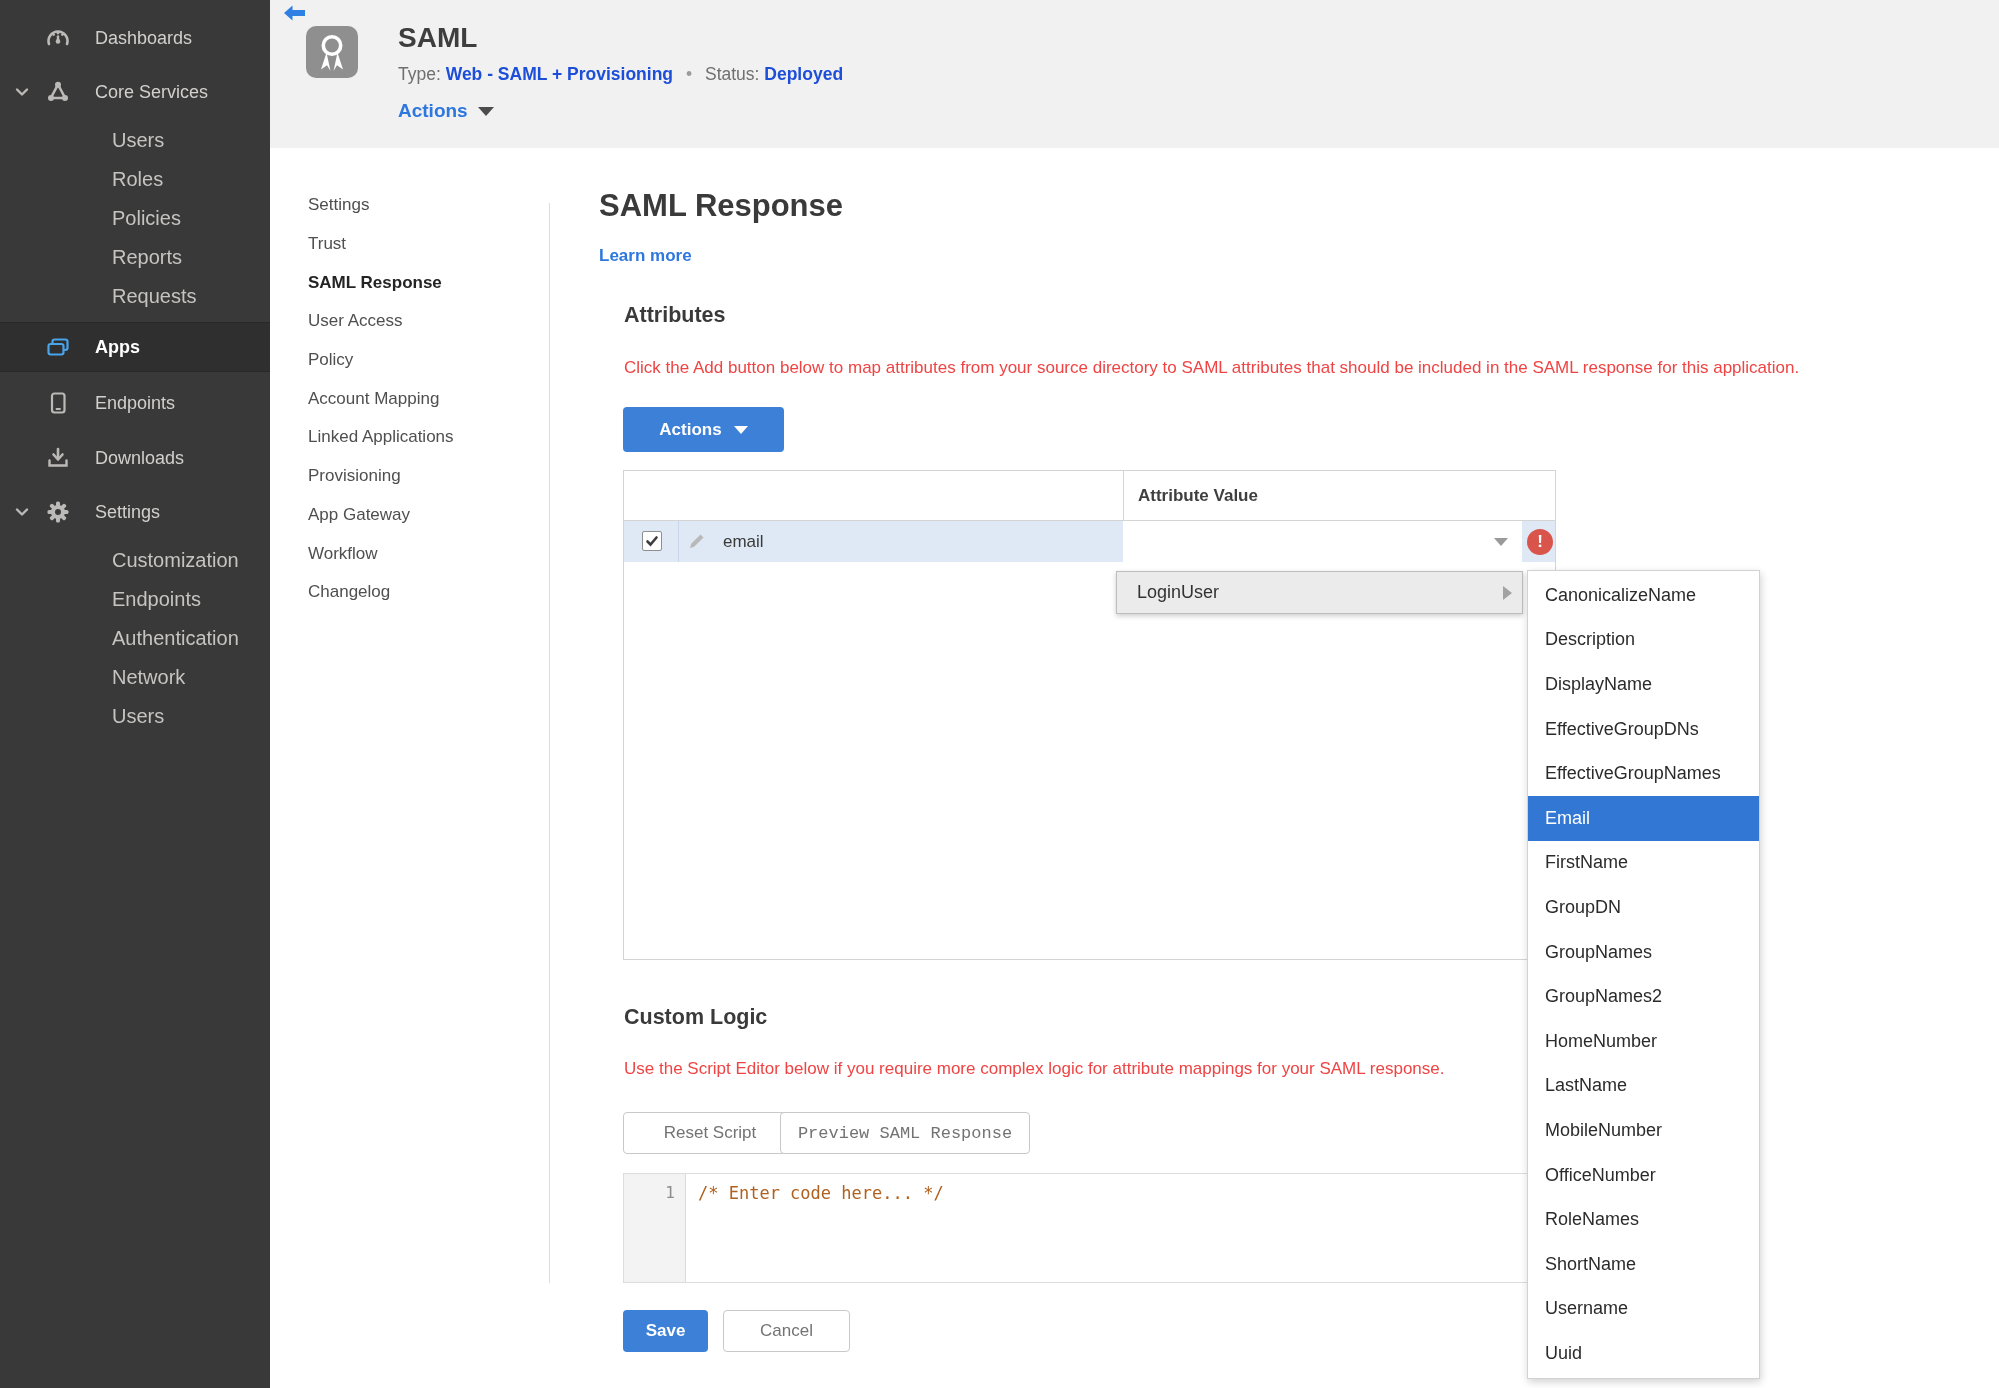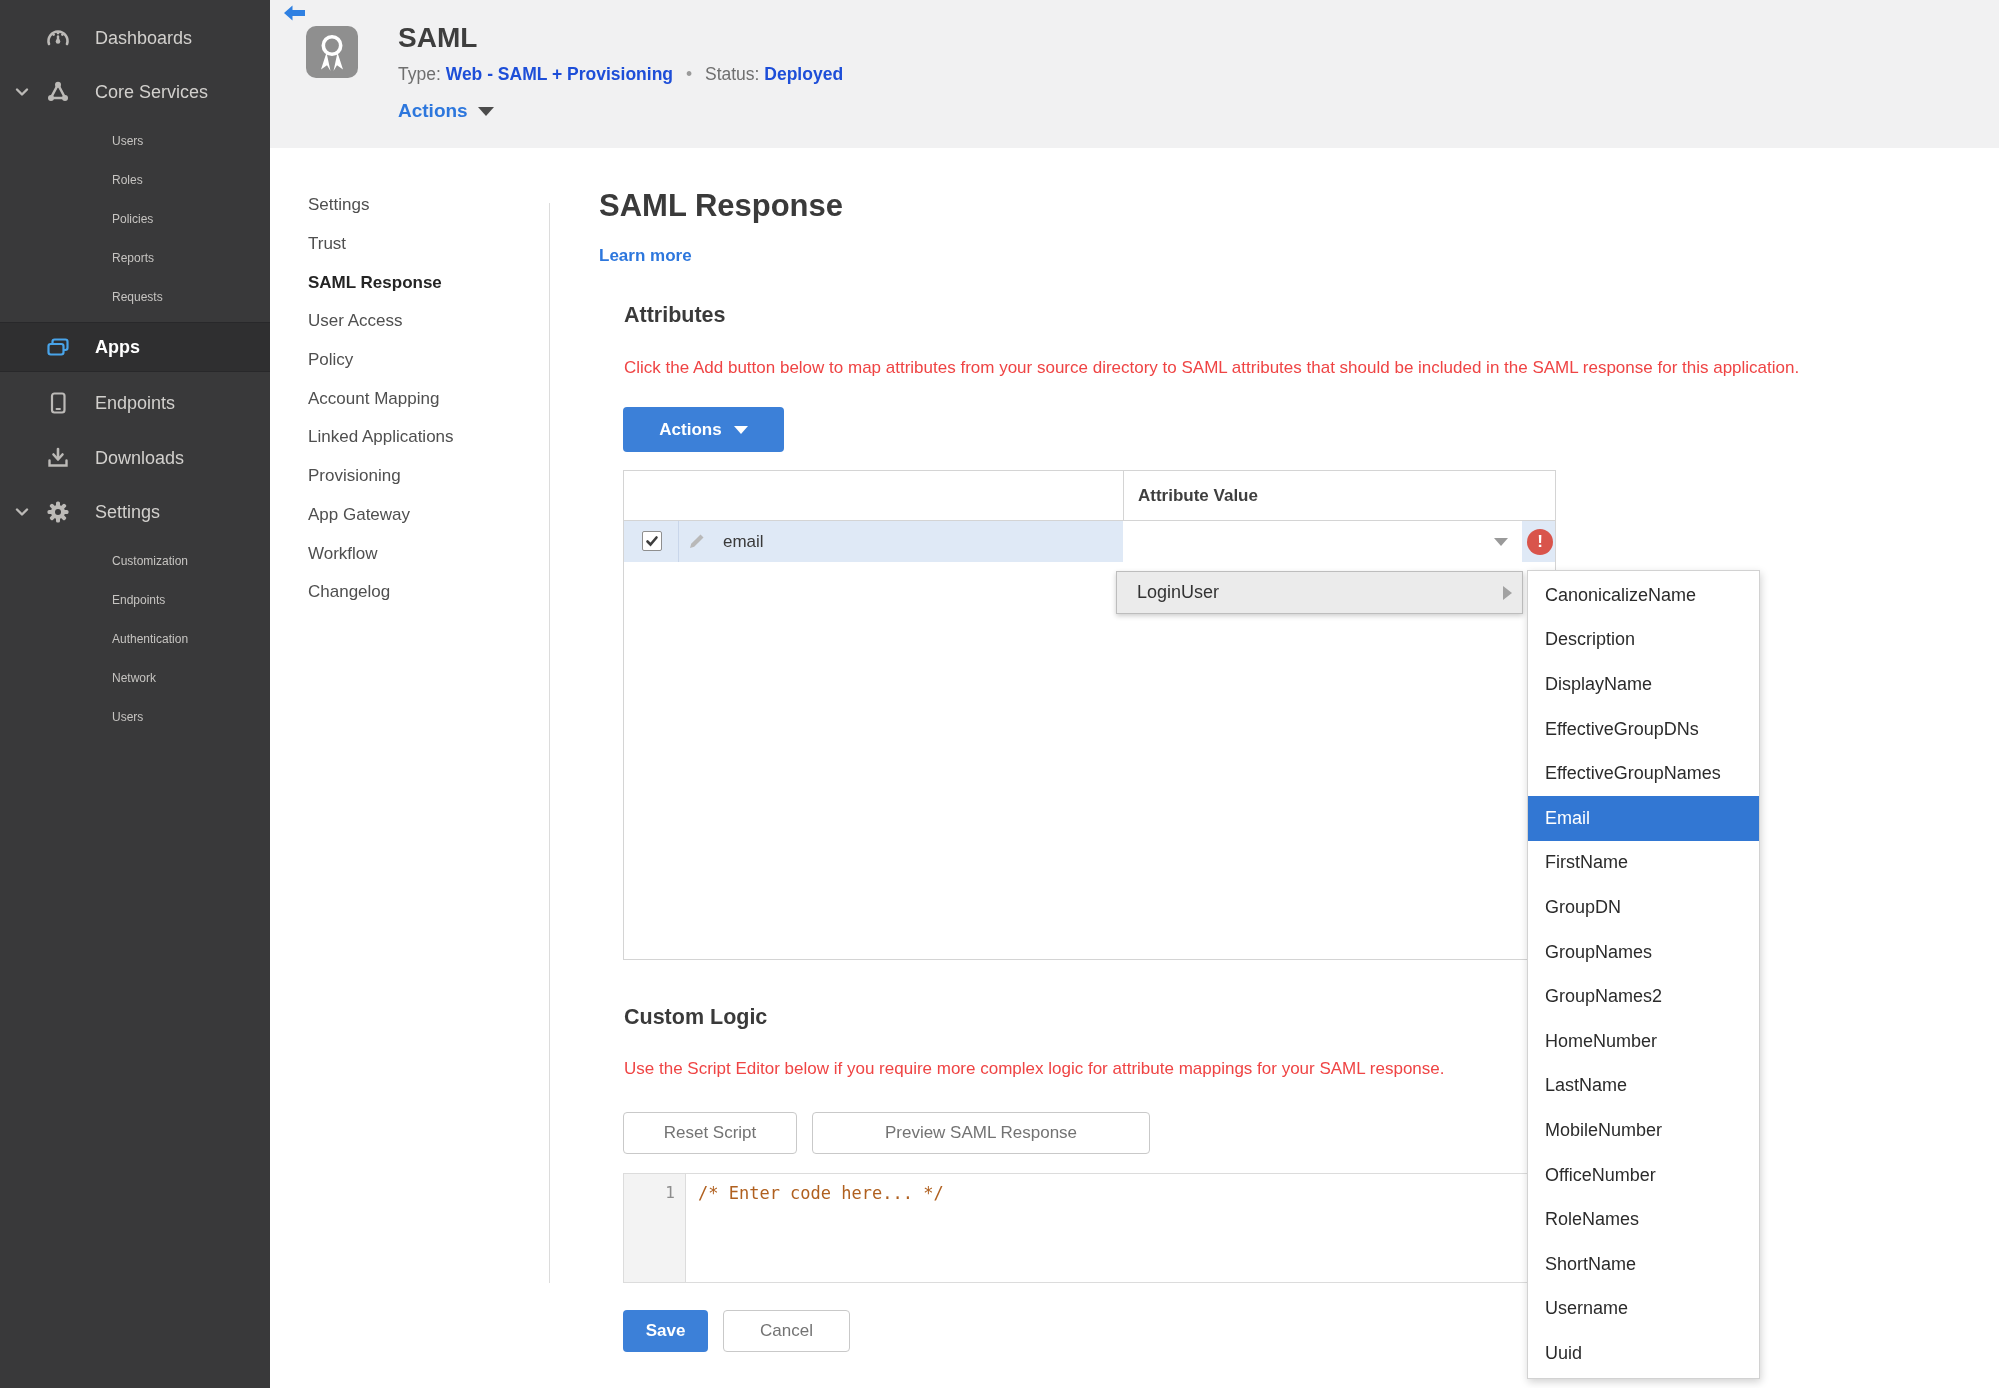--- a/index.html
+++ b/index.html
@@ -8,21 +8,21 @@
          font-family:"Liberation Sans", sans-serif; overflow:hidden; }
 
   
   .sidebar { position:absolute; left:0; top:0; width:270px; height:1388px; background:#39393a; }
   .srow { position:relative; height:40px; display:flex; align-items:center;
           color:#d2d0cd; font-size:18px; cursor:pointer; }
   .slabel { padding-left:95px; white-space:nowrap; }
   .sicon { position:absolute; left:45px; top:50%; transform:translateY(-50%); width:26px; height:26px; }
   .chev  { position:absolute; left:13px; top:50%; transform:translateY(-50%); width:18px; height:18px; }
   .ssub { height:39px; display:flex; align-items:center; padding-left:112px;
-          color:#c6c4c1; font-size:12px; cursor:pointer; white-space:nowrap; }
+          color:#c6c4c1; font-size:20px; cursor:pointer; white-space:nowrap; }
   .r-dash { margin-top:18px; }
   .r-core { margin-top:14px; }
   .sub-first { margin-top:9px; }
   .apps-row { margin-top:6px; height:50px; background:#2f2f30;
               border-top:1px solid #28282a; border-bottom:1px solid #28282a;
               color:#ffffff; font-weight:bold; }
   .r-endpoints { margin-top:11px; }
   .r-downloads { margin-top:15px; }
   .r-settings  { margin-top:14px; }
 
@@ -97,21 +97,21 @@
   .submenu { position:absolute; left:1527px; top:570px; width:233px; list-style:none; background:#fff;
              border:1px solid #d2d2d2; box-shadow:1px 3px 8px rgba(0,0,0,0.18); z-index:30; padding:2px 0; }
   .submenu li { height:44.6px; display:flex; align-items:center; padding-left:17px;
                 font-size:18px; color:#2b2b2b; cursor:pointer; white-space:nowrap; }
   .submenu li.selected { background:#3277d3; color:#fff; }
 
   
   .btn-plain { background:#fff; border:1px solid #c9c9c9; border-radius:4px; font-size:17px;
                color:#737373; cursor:pointer; font-family:inherit; }
   .reset   { position:absolute; left:623px; top:1112px; width:174px; height:42px; }
-  .preview { position:absolute; left:812px; top:1112px; width:338px; height:42px; }
+  .preview { position:absolute; left:780px; top:1112px; width:250px; height:42px;font-family:Liberation Mono, monospace; }
 
   .editor { position:absolute; left:623px; top:1173px; width:933px; height:110px;
             border:1px solid #dcdcdc; background:#fff; z-index:2; }
   .gutter { position:absolute; left:0; top:0; width:62px; height:100%; background:#f3f3f3;
             border-right:1px solid #dcdcdc; font-family:"DejaVu Sans Mono", monospace;
             font-size:16px; color:#8d8d8d; text-align:right; padding-top:9px; }
   .gutter span { display:block; padding-right:10px; }
   .code { position:absolute; left:62px; top:0; right:0; height:100%; padding:9px 0 0 12px;
           font-family:"DejaVu Sans Mono", monospace; font-size:17px; font-weight:normal;
           color:#b0601f; white-space:pre; cursor:text; }

